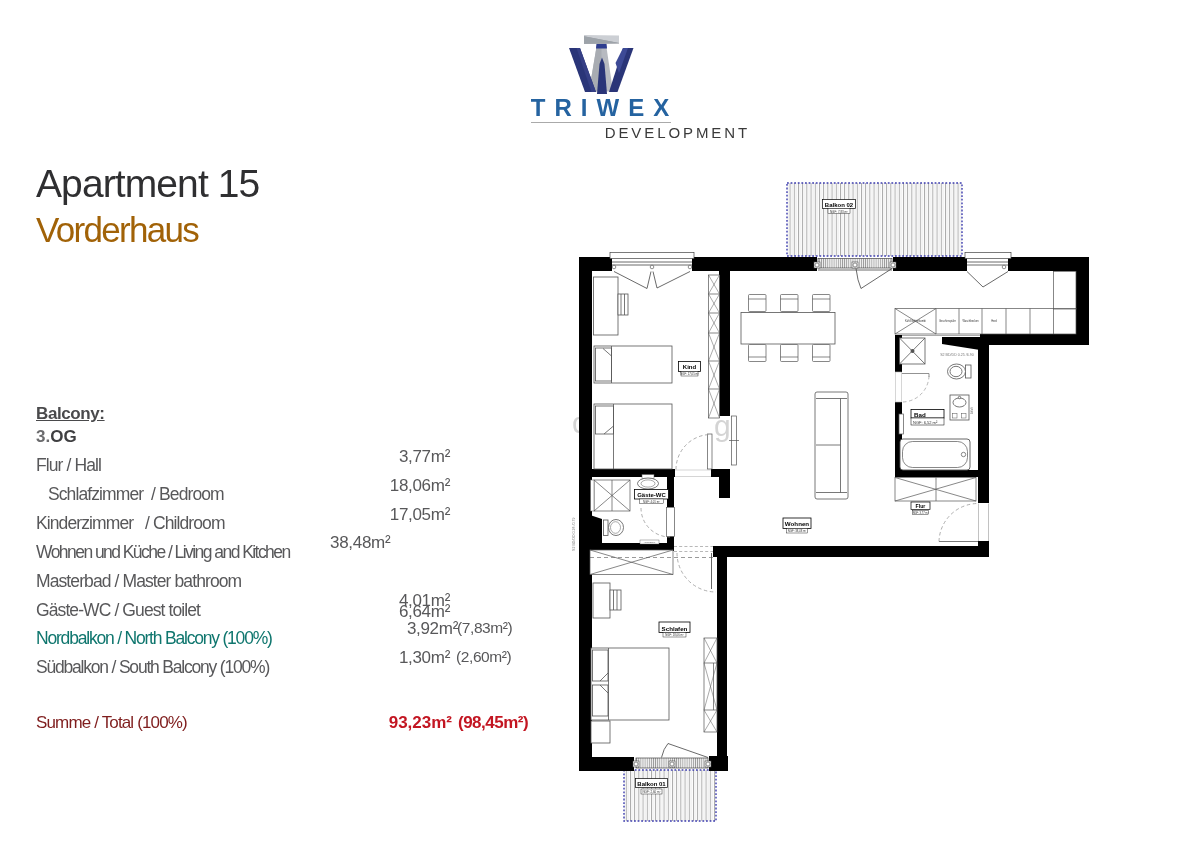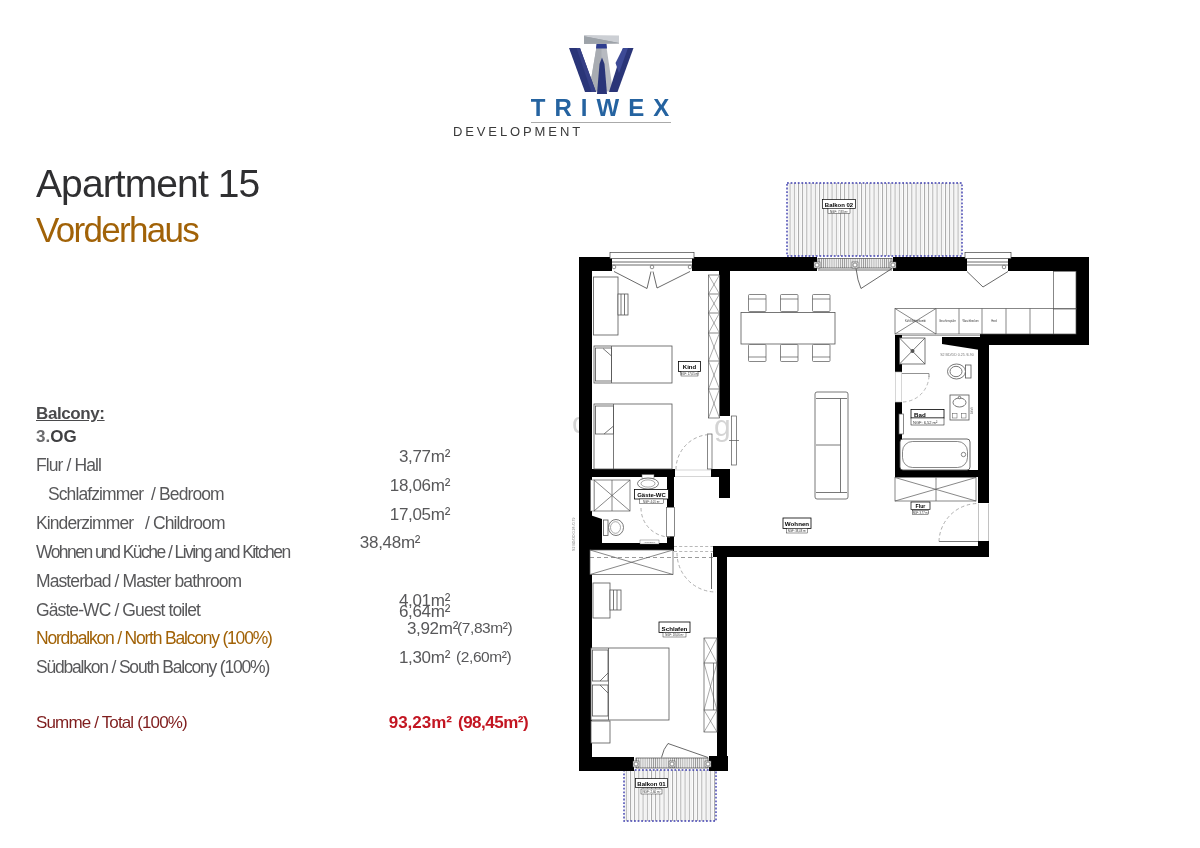--- a/index.html
+++ b/index.html
@@ -27,21 +27,21 @@
 
   <polygon points="584,35 619,35.5 619,43.5 584,43.7" fill="#cccfd4"></polygon>
   <polygon points="584,36.3 619,43.1 619,43.5 584,43.7" fill="#989ba1"></polygon>
   <polygon points="584,36.3 619,43.1 584,43.7" fill="#9da3a9"></polygon>
 </svg>
 
 <div class="abs" style="left:450px;top:94px;width:300px;text-align:center;font-size:24px;letter-spacing:9px;text-indent:9px;color:#2563a0;font-weight:bold;">TRIWEX</div>
 
 <div class="abs" style="left:531px;top:122px;width:140px;height:1px;background:#aaa;"></div>
 
-<div class="abs" style="left:450px;top:124px;width:300px;text-align:left;font-size:13px;letter-spacing:2.9px;text-indent:2.9px;color:#3a3a3a;">DEVELOPMENT</div>
+<div class="abs" style="left:450px;top:124px;width:300px;text-align:right;font-size:15px;letter-spacing:2.9px;text-indent:2.9px;color:#3a3a3a;">DEVELOPMENT</div>
 
 <div class="abs" style="left:36px;top:162px;font-size:39px;letter-spacing:-0.9px;color:#2f2f31;">Apartment 15</div>
 
 <div class="abs" style="left:36px;top:210px;font-size:35px;letter-spacing:-1.7px;color:#a16207;">Vorderhaus</div>
 
 <div class="abs" style="left:36px;top:404px;font-size:17px;letter-spacing:-0.4px;font-weight:bold;color:#4a4a4c;text-decoration:underline;">Balcony:</div>
 
 <div class="abs" style="left:36px;top:426.5px;font-size:17px;font-weight:bold;color:#6b6b6d;">3.<b style="color:#3f3f41;">OG</b></div>
 
 <div class="abs" style="left:36px;top:455px;font-size:17.5px;letter-spacing:-0.9px;color:#58585a;">Flur / Hall</div>
@@ -51,31 +51,31 @@
 <div class="abs" style="left:48px;top:484px;font-size:17.5px;letter-spacing:-0.9px;color:#58585a;">Schlafzimmer&nbsp; / Bedroom</div>
 
 <div class="abs" style="left:330px;top:476px;width:120px;text-align:right;font-size:17px;letter-spacing:-0.3px;color:#58585a;">18,06m²</div>
 
 <div class="abs" style="left:36px;top:513px;font-size:17.5px;letter-spacing:-0.9px;color:#58585a;">Kinderzimmer&nbsp;&nbsp; / Childroom</div>
 
 <div class="abs" style="left:330px;top:505px;width:120px;text-align:right;font-size:17px;letter-spacing:-0.3px;color:#58585a;">17,05m²</div>
 
 <div class="abs" style="left:36px;top:542px;font-size:17.5px;letter-spacing:-1.55px;color:#58585a;">Wohnen und Küche / Living and Kitchen</div>
 
-<div class="abs" style="left:330px;top:533px;width:120px;text-align:center;font-size:17px;letter-spacing:-0.3px;color:#58585a;">38,48m²</div>
+<div class="abs" style="left:330px;top:533px;width:120px;text-align:left;font-size:17px;letter-spacing:-0.3px;color:#58585a;">38,48m²</div>
 
 <div class="abs" style="left:36px;top:571px;font-size:17.5px;letter-spacing:-0.9px;color:#58585a;">Masterbad / Master bathroom</div>
 
 <div class="abs" style="left:330px;top:562px;width:120px;text-align:right;font-size:17px;letter-spacing:-0.3px;color:#58585a;margin-top:40px;">6,64m²</div>
 
 <div class="abs" style="left:36px;top:600px;font-size:17.5px;letter-spacing:-0.9px;color:#58585a;">Gäste-WC / Guest toilet</div>
 
 <div class="abs" style="left:330px;top:591px;width:120px;text-align:right;font-size:17px;letter-spacing:-0.3px;color:#58585a;">4,01m²</div>
 
-<div class="abs" style="left:36px;top:628px;font-size:17.5px;letter-spacing:-1.2px;color:#a16207;">Nordbalkon / North Balcony (100%)</div>
+<div class="abs" style="left:36px;top:628px;font-size:17.5px;letter-spacing:-1.2px;color:#0f766e;">Nordbalkon / North Balcony (100%)</div>
 
 <div class="abs" style="left:338px;top:619px;width:120px;text-align:right;font-size:17px;letter-spacing:-0.3px;color:#58585a;">3,92m²</div>
 
 <div class="abs" style="left:457px;top:619px;font-size:15.5px;letter-spacing:-0.4px;color:#58585a;">(7,83m²)</div>
 
 <div class="abs" style="left:36px;top:657px;font-size:17.5px;letter-spacing:-1.2px;color:#58585a;">Südbalkon / South Balcony (100%)</div>
 
 <div class="abs" style="left:330px;top:648px;width:120px;text-align:right;font-size:17px;letter-spacing:-0.3px;color:#58585a;">1,30m²</div>
 
 <div class="abs" style="left:456px;top:648px;font-size:15.5px;letter-spacing:-0.4px;color:#58585a;">(2,60m²)</div>

